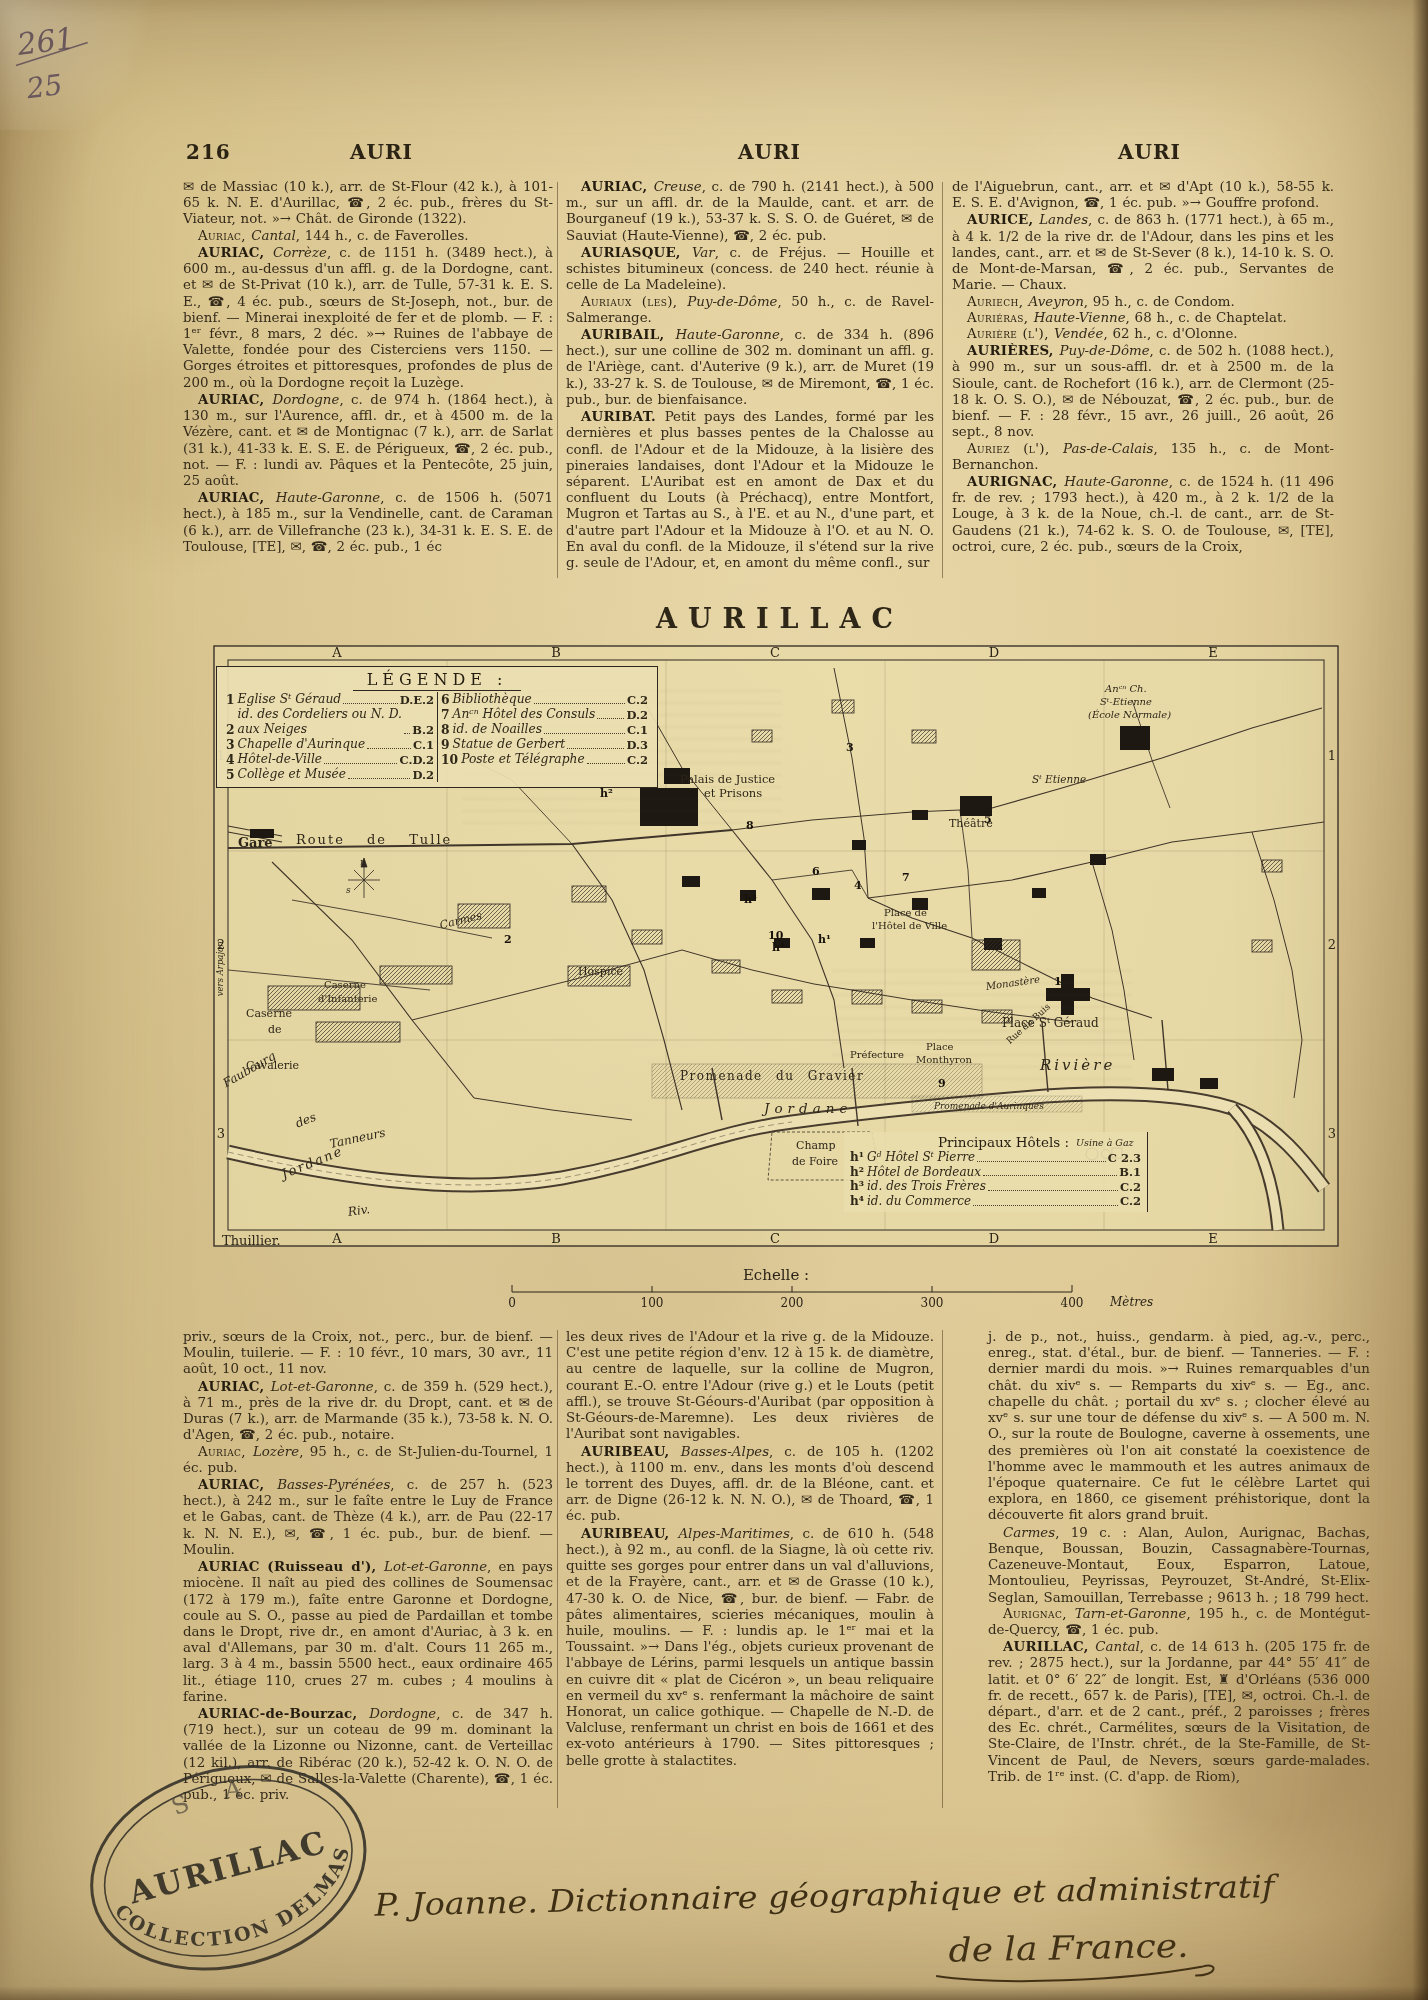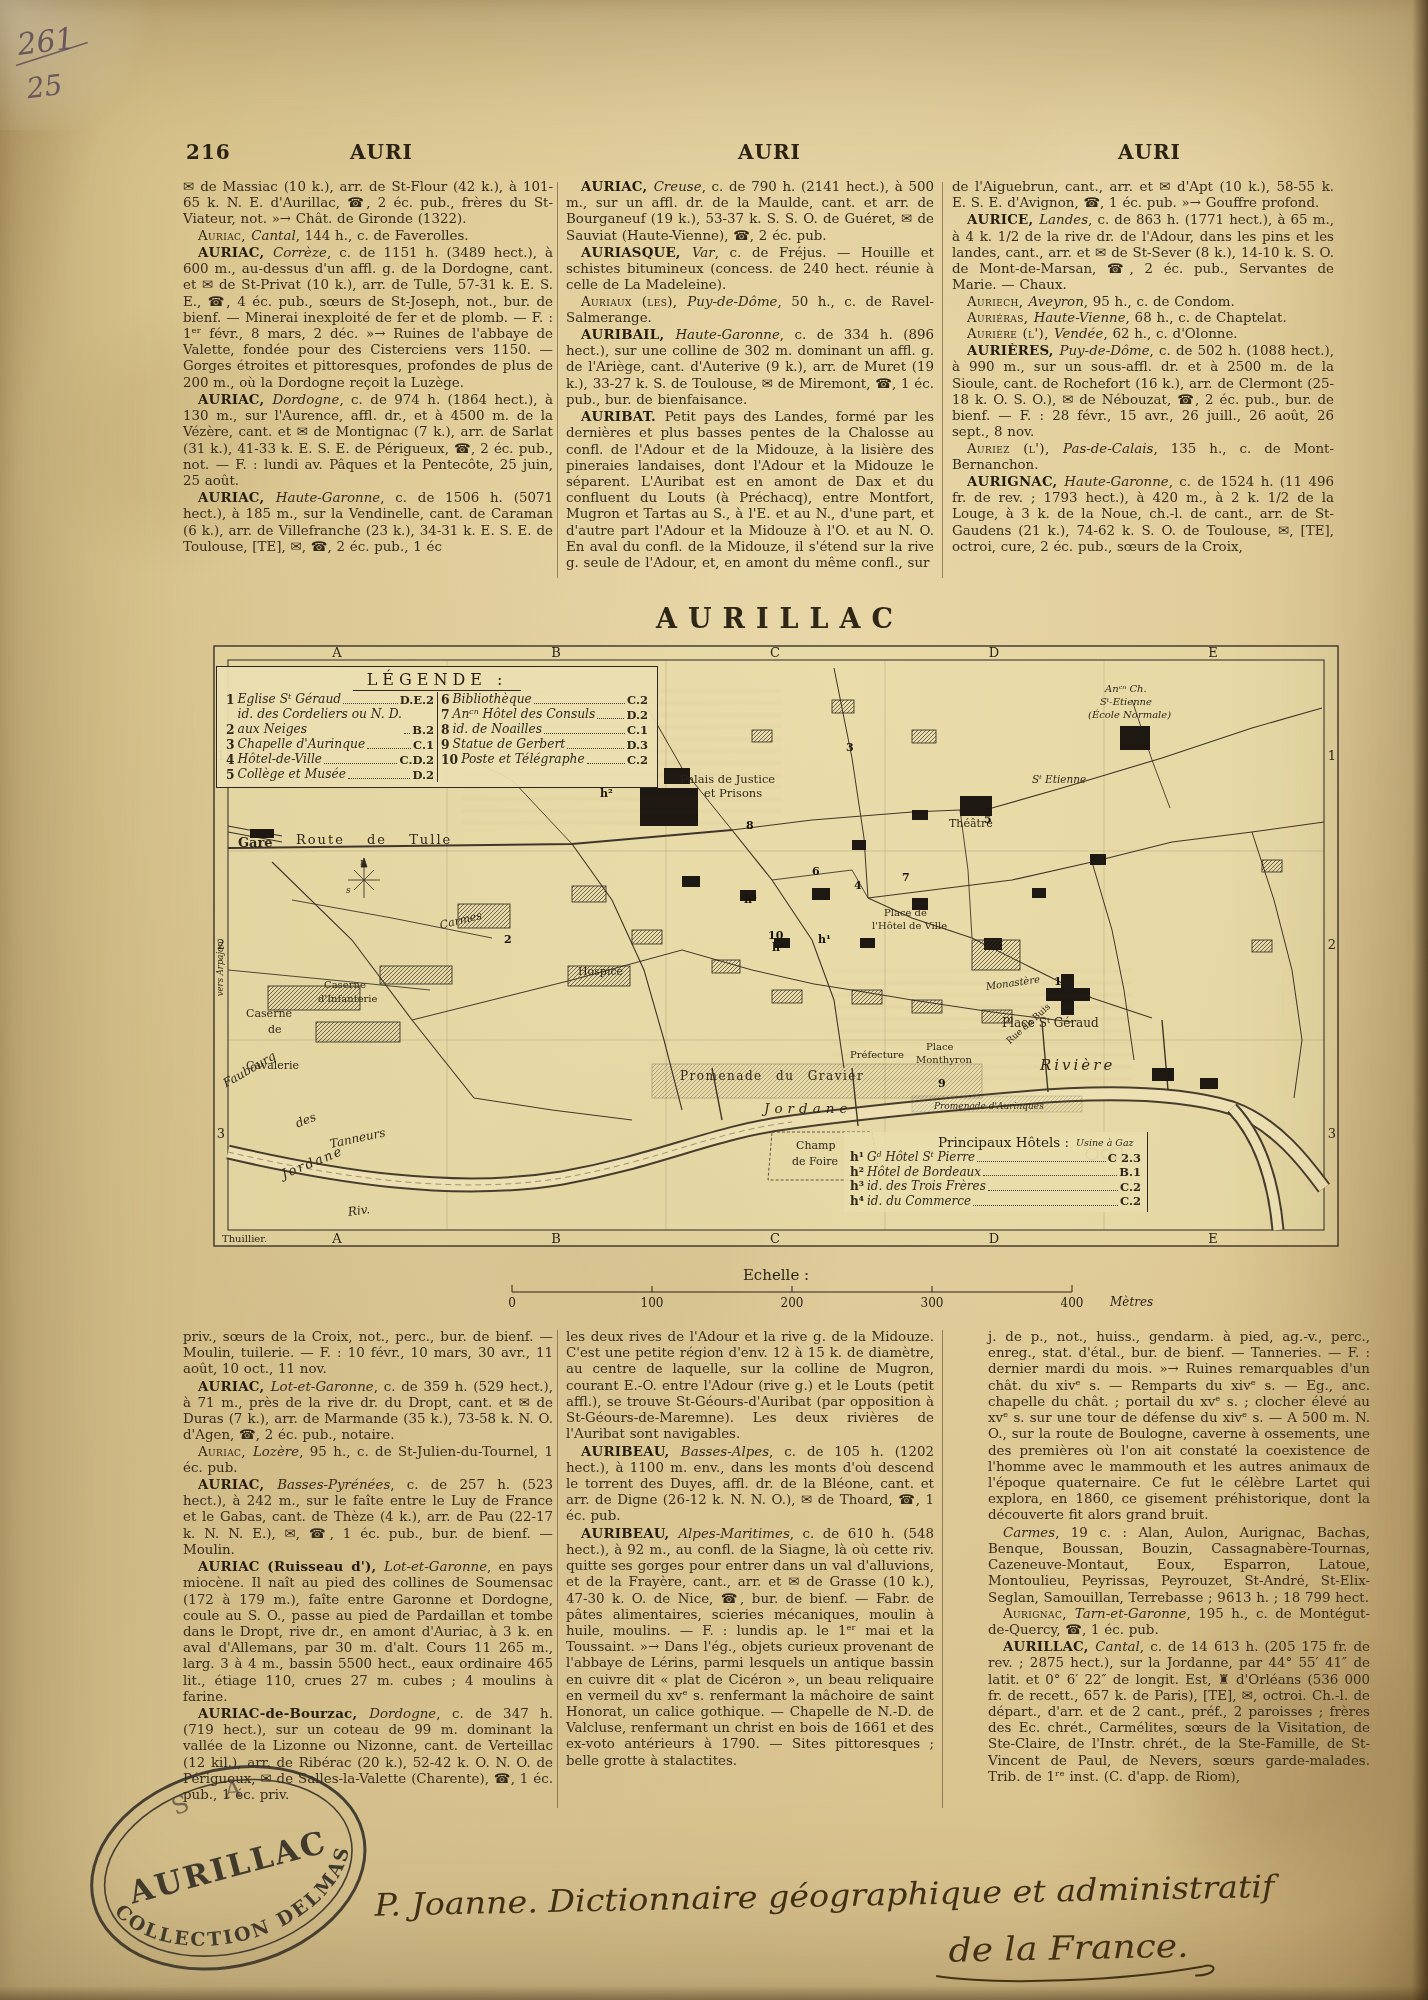--- a/index.html
+++ b/index.html
@@ -406,21 +406,21 @@
     <span class="mlabel" style="left:704px;top:415px;font-size:10px;">Monthyron</span>
     <span class="mlabel" style="left:638px;top:410px;font-size:10px;">Préfecture</span>
     <span class="mlabel" style="left:796px;top:398px;font-size:9px;transform:rotate(-42deg);">Rue du Buis</span>
     <span class="mlabel" style="left:774px;top:342px;font-size:10px;font-style:italic;transform:rotate(-8deg);">Monastère</span>
     <span class="mlabel" style="left:790px;top:362px;font-size:12px;margin-top:15px;">Place Sᵗ Géraud</span>
     <span class="mlabel" style="left:672px;top:268px;font-size:10px;">Place de</span>
     <span class="mlabel" style="left:660px;top:281px;font-size:10px;">l'Hôtel de Ville</span>
     <span class="mlabel" style="left:8px;top:352px;font-size:8.5px;font-style:italic;transform:rotate(-90deg);">vers Arpajon</span>
     <span class="mlabel" style="left:148px;top:218px;font-size:9px;font-style:italic;">n</span>
     <span class="mlabel" style="left:134px;top:246px;font-size:9px;font-style:italic;">s</span>
-    <span class="mlabel" style="left:10px;top:594px;font-size:10px;">Thuillier.</span>
+    <span class="mlabel" style="left:10px;top:594px;font-size:13px;">Thuillier.</span>
 
     <span class="mmark" style="left:842px;top:336px;">1</span>
     <span class="mmark" style="left:292px;top:294px;">2</span>
     <span class="mmark" style="left:634px;top:102px;">3</span>
     <span class="mmark" style="left:642px;top:240px;">4</span>
     <span class="mmark" style="left:772px;top:174px;">5</span>
     <span class="mmark" style="left:600px;top:226px;">6</span>
     <span class="mmark" style="left:690px;top:232px;">7</span>
     <span class="mmark" style="left:534px;top:180px;">8</span>
     <span class="mmark" style="left:726px;top:438px;">9</span>

